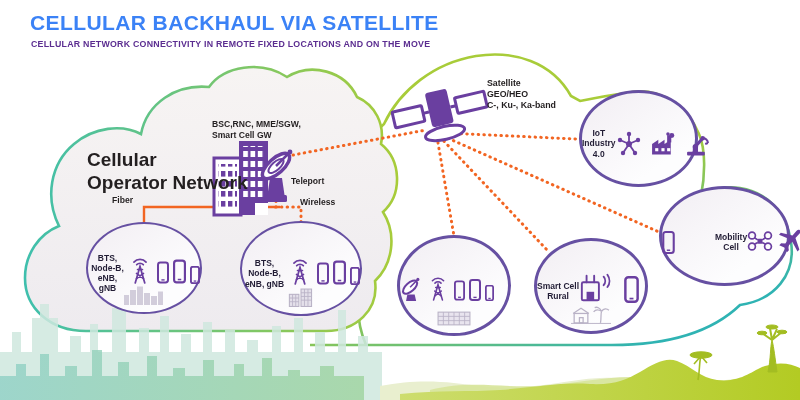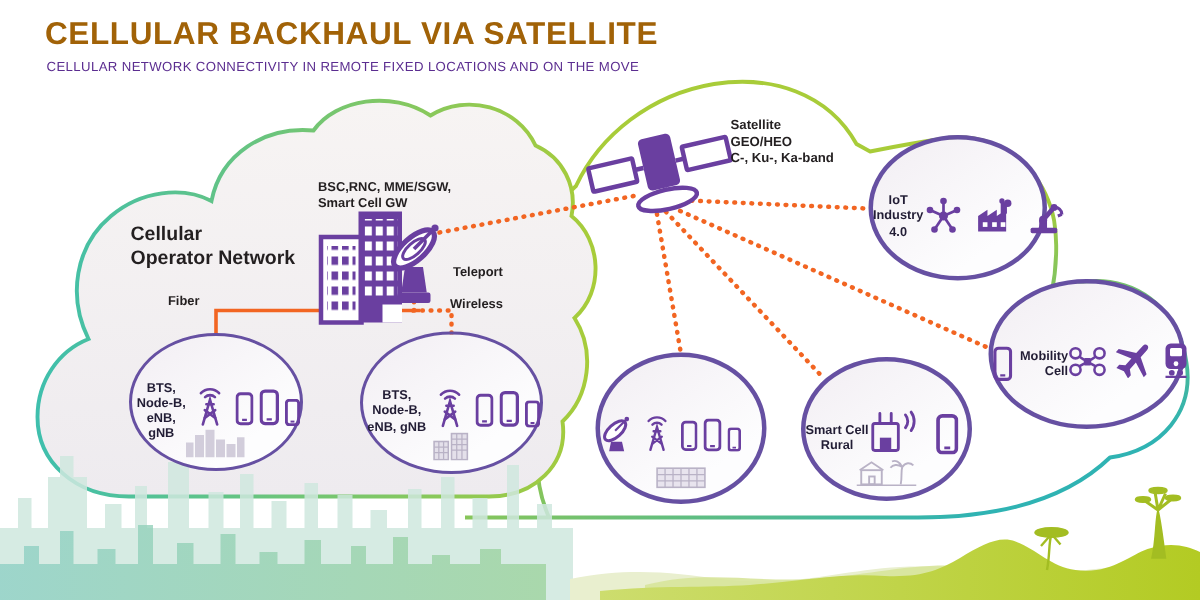--- a/index.html
+++ b/index.html
@@ -1,47 +1,47 @@
 <!DOCTYPE html>
 <html><head>
 <meta charset="utf-8">
 <style>
   html,body{margin:0;padding:0;}
   body{width:800px;height:400px;overflow:hidden;position:relative;background:#ffffff;
        font-family:"Liberation Sans", sans-serif;}
   .abs{position:absolute;}
-  #title{left:30px;top:11px;font-size:21px;font-weight:bold;color:#a16207;letter-spacing:.4px;white-space:nowrap;}
-  #subtitle{left:31px;top:39px;font-size:8.8px;font-weight:normal;color:#5b2d90;letter-spacing:.25px;white-space:nowrap;}
+  #title{left:30px;top:11px;font-size:21px;font-weight:bold;color:#3b82f6;letter-spacing:.4px;white-space:nowrap;}
+  #subtitle{left:31px;top:39px;font-size:8.8px;font-weight:bold;color:#5b2d90;letter-spacing:.25px;white-space:nowrap;}
   .lbl{font-weight:bold;color:#231f20;}
-  #operator-name{left:87px;top:148px;font-size:13px;line-height:1.22;}
+  #operator-name{left:87px;top:148px;font-size:19px;line-height:1.22;}
   #operator-name span{display:block;}
   #core-label{left:212px;top:119px;font-size:8.6px;line-height:1.25;}
   #core-label span{display:block;}
   #fiber-label{left:112px;top:195px;font-size:8.6px;}
   #wireless-label{left:300px;top:197px;font-size:8.6px;}
-  #teleport-label{left:302px;top:176px;font-size:8.6px;}
+  #teleport-label{left:291px;top:176px;font-size:8.6px;}
   #satellite-label{left:487px;top:78px;font-size:8.8px;line-height:1.25;}
   #satellite-label span{display:block;}
 
   .node{position:absolute;box-sizing:border-box;border:3px solid #6650a2;border-radius:50%;
         background:linear-gradient(145deg,#f2eef3 0%,#fdfdfe 75%);
         display:flex;flex-direction:row;align-items:center;z-index:3;}
   .node-label{font-size:8.5px;font-weight:bold;text-align:center;line-height:1.18;color:#221d35;margin-top:10px;}
   .node-label span{display:block;}
   .node-icons{display:flex;align-items:flex-end;gap:4px;margin-top:3px;}
   .node-scene{position:absolute;bottom:7px;left:50%;transform:translateX(-50%);}
 
   #oval1{left:86px;top:222px;width:116px;height:92px;border-width:2.5px;}
   #oval2{left:240px;top:221px;width:122px;height:95px;border-width:2.5px;}
   #remote{left:397px;top:235px;width:114px;height:101px;}
   #rural{left:534px;top:238px;width:114px;height:96px;}
   #iot{left:579px;top:90px;width:119px;height:97px;}
   #mobility{left:659px;top:186px;width:131px;height:100px;}
   #mobility .mob-head{display:flex;align-items:center;gap:5px;margin-top:12px;}
-  #mobility .node-label{margin-top:0;text-align:right;}
+  #mobility .node-label{margin-top:0;text-align:center;margin-left:35px;}
   #bg{position:absolute;left:0;top:0;z-index:0;}
   .txt{z-index:4;}
 </style>
 </head>
 <body>
 
 <svg id="bg" width="800" height="400" viewBox="0 0 800 400">
   <defs>
     <linearGradient id="gLeftStroke" x1="0" y1="0" x2="1" y2="0">
       <stop offset="0" stop-color="#3fbfad"></stop>

